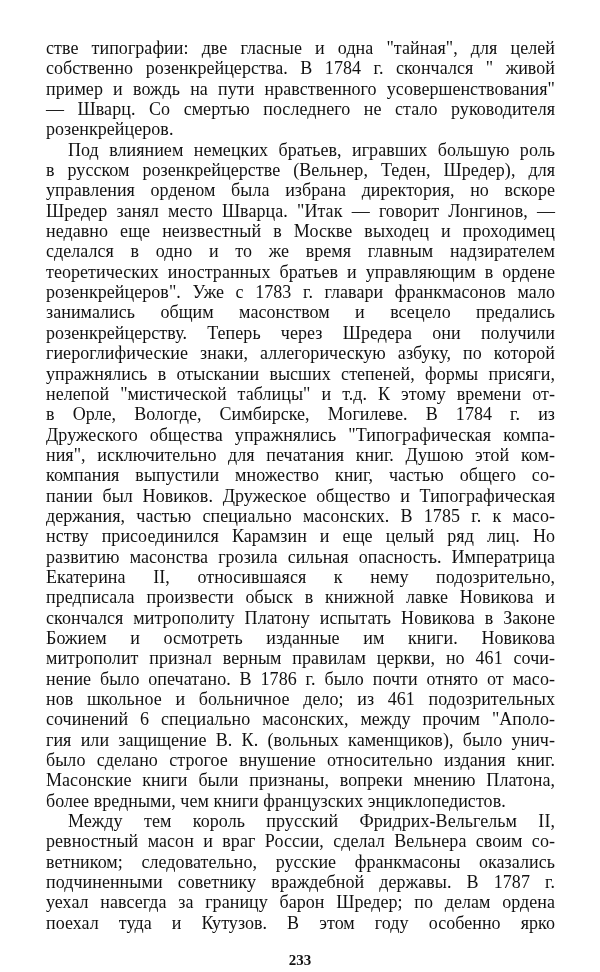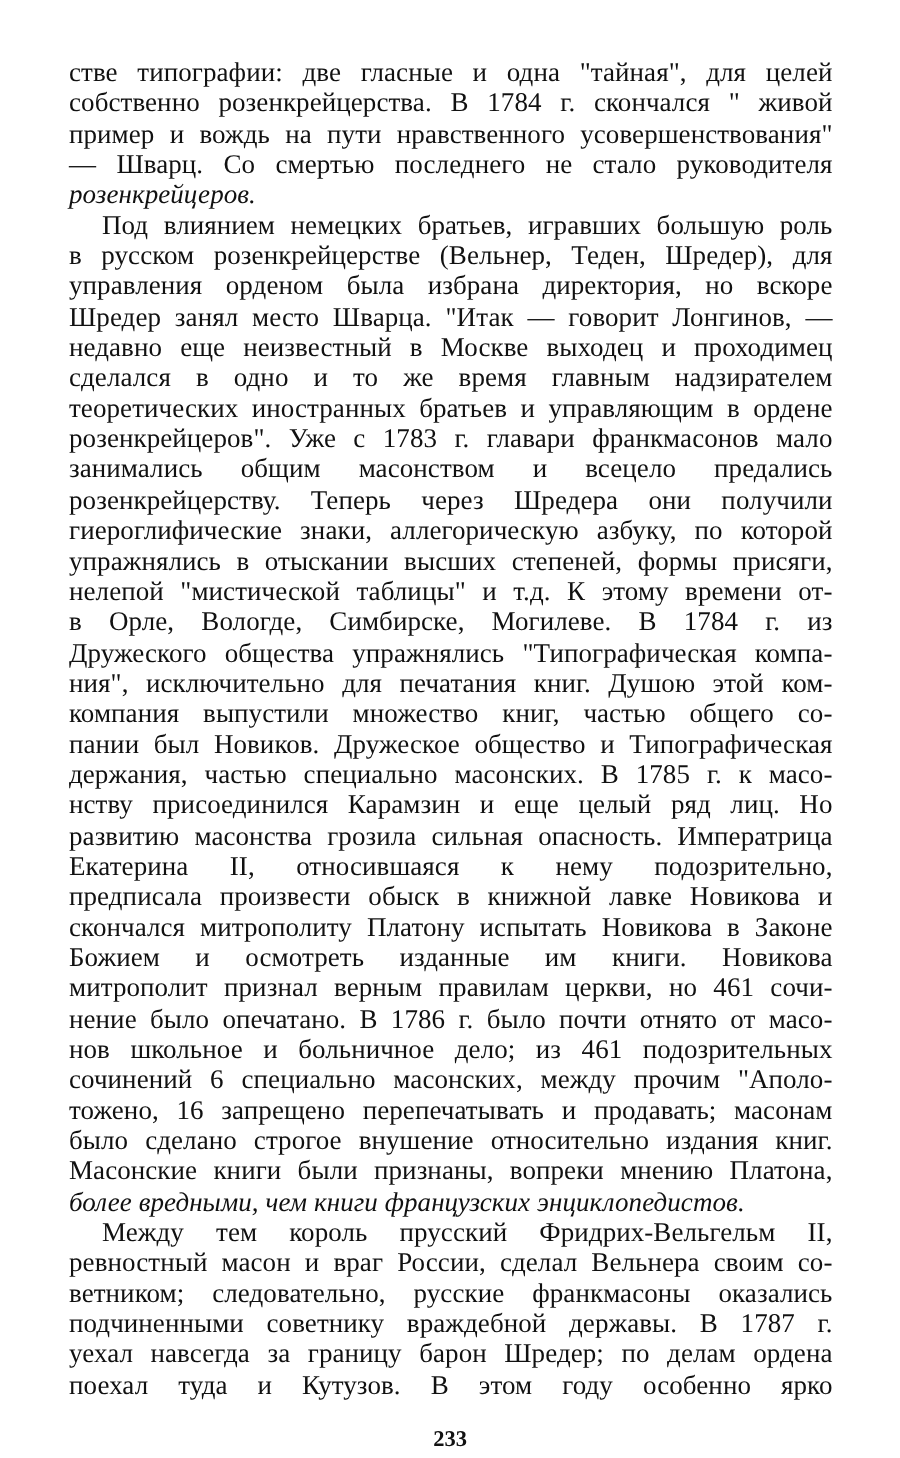--- a/index.html
+++ b/index.html
@@ -26,21 +26,20 @@
     height: 20.35px;
     line-height: 20.35px;
     font-size: 18px;
     white-space: nowrap;
     text-align: justify;
     text-align-last: justify;
     letter-spacing: 0.05px;
   }
   .line.last {
     text-align-last: left;
-    font-style: italic;
   }
   .line.indent {
     padding-left: 22px;
   }
   .page-number {
     position: absolute;
     left: 0;
     width: 600px;
     top: 952px;
     text-align: center;
@@ -86,21 +85,21 @@
     <span class="line">нству присоединился Карамзин и еще целый ряд лиц. Но</span>
     <span class="line">развитию масонства грозила сильная опасность. Императрица</span>
     <span class="line">Екатерина II, относившаяся к нему подозрительно,</span>
     <span class="line">предписала произвести обыск в книжной лавке Новикова и</span>
     <span class="line">скончался митрополиту Платону испытать Новикова в Законе</span>
     <span class="line">Божием и осмотреть изданные им книги. Новикова</span>
     <span class="line">митрополит признал верным правилам церкви, но 461 сочи-</span>
     <span class="line">нение было опечатано. В 1786 г. было почти отнято от масо-</span>
     <span class="line">нов школьное и больничное дело; из 461 подозрительных</span>
     <span class="line">сочинений 6 специально масонских, между прочим "Аполо-</span>
-    <span class="line">тожено, 16 запрещено перепечатывать и продавать; масонам</span>
+    <span class="line">гия или защищение В. К. (вольных каменщиков), было унич-</span>
     <span class="line">было сделано строгое внушение относительно издания книг.</span>
     <span class="line">Масонские книги были признаны, вопреки мнению Платона,</span>
     <span class="line last">более вредными, чем книги французских энциклопедистов.</span>
   </div>
 
   <div>
     <span class="line indent">Между тем король прусский Фридрих-Вельгельм II,</span>
     <span class="line">ревностный масон и враг России, сделал Вельнера своим со-</span>
     <span class="line">ветником; следовательно, русские франкмасоны оказались</span>
     <span class="line">подчиненными советнику враждебной державы. В 1787 г.</span>

